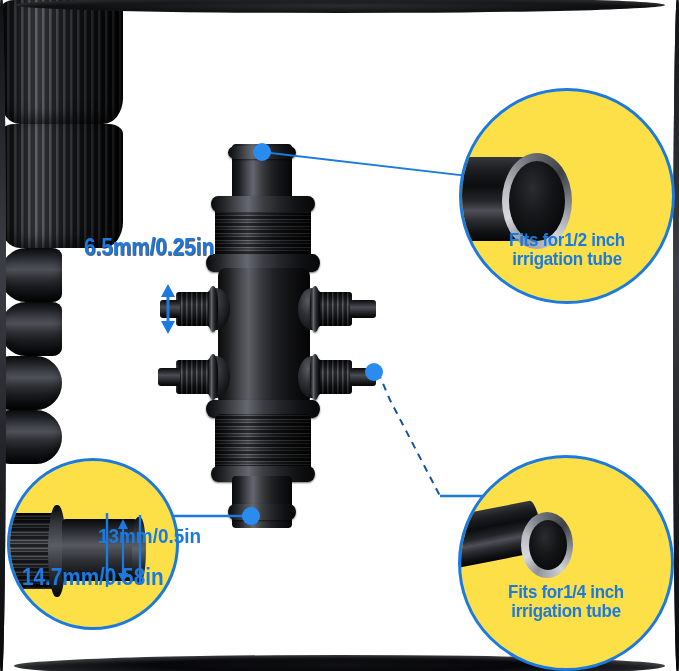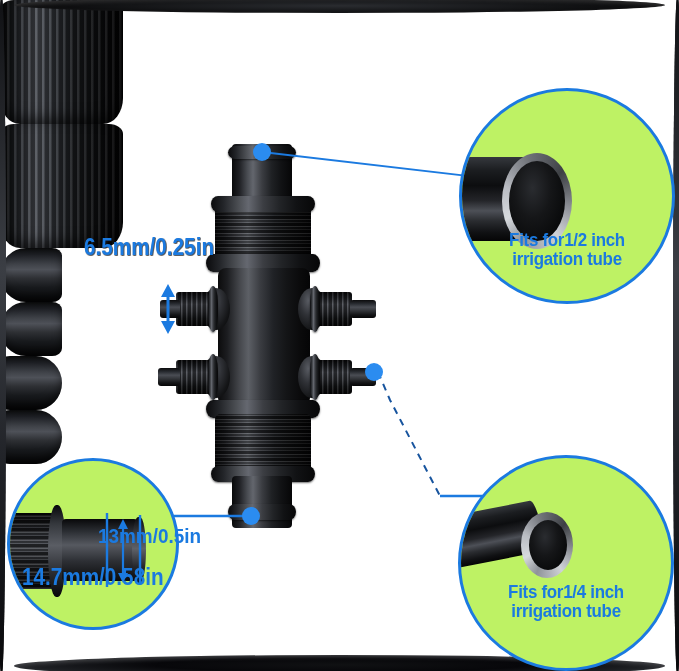--- a/index.html
+++ b/index.html
@@ -131,21 +131,21 @@
         #0b0b0d 0%, #272a2f 20%, #4a4d54 40%, #2f3135 62%, #141517 82%, #050506 100%);
     border-radius: 3px;
   }
 
   
   .callout-circle {
     position: absolute;
     border-radius: 50%;
     border: 3px solid #1b7ae0;
     box-sizing: border-box;
-    background: #bef264;
+    background: #fde047;
     overflow: hidden;
     z-index: 4;
   }
   .callout-caption {
     position: absolute;
     left: 0;
     width: 100%;
     text-align: center;
     color: #1b7ae0;
     font-weight: bold;

